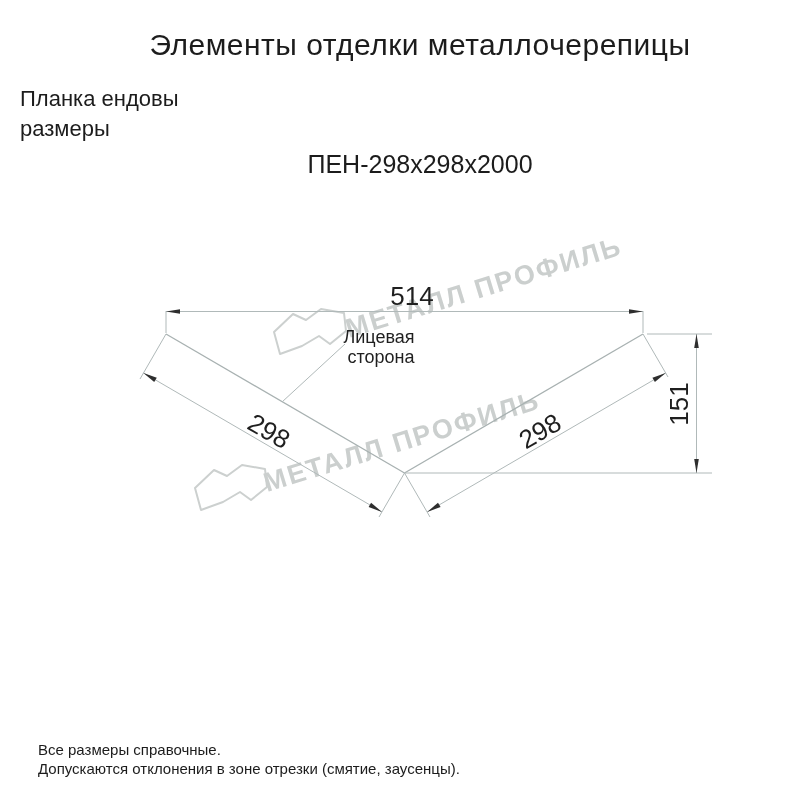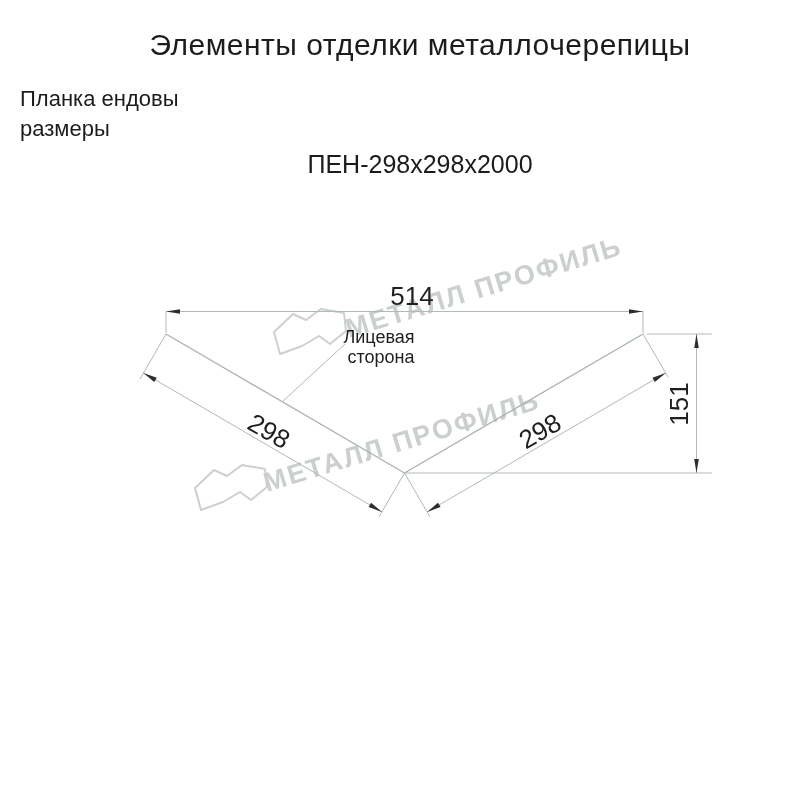--- a/index.html
+++ b/index.html
@@ -84,14 +84,18 @@
       <text class="dimtxt" transform="translate(659,404) rotate(-90)" y="9" text-anchor="middle">151</text>
     </g>
 
     <g>
       <line class="thin" x1="325" y1="344" x2="262" y2="402"></line>
       <text class="lbltxt" x="359" y="343" text-anchor="middle">Лицевая</text>
       <text class="lbltxt" x="361" y="363" text-anchor="middle">сторона</text>
     </g>
   </svg>
 
+  <div id="footer" class="abs">
+    <div>Все размеры справочные.</div>
+    <div>Допускаются отклонения в зоне отрезки (смятие, заусенцы).</div>
+  </div>
 
 </div>
 
 </body></html>

